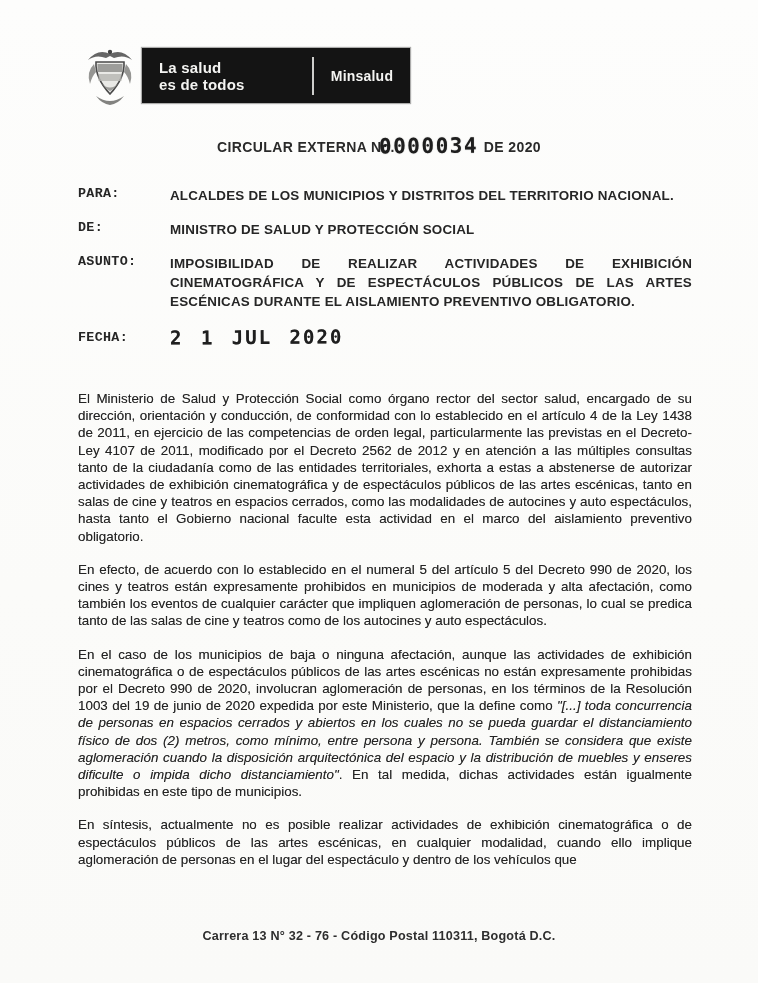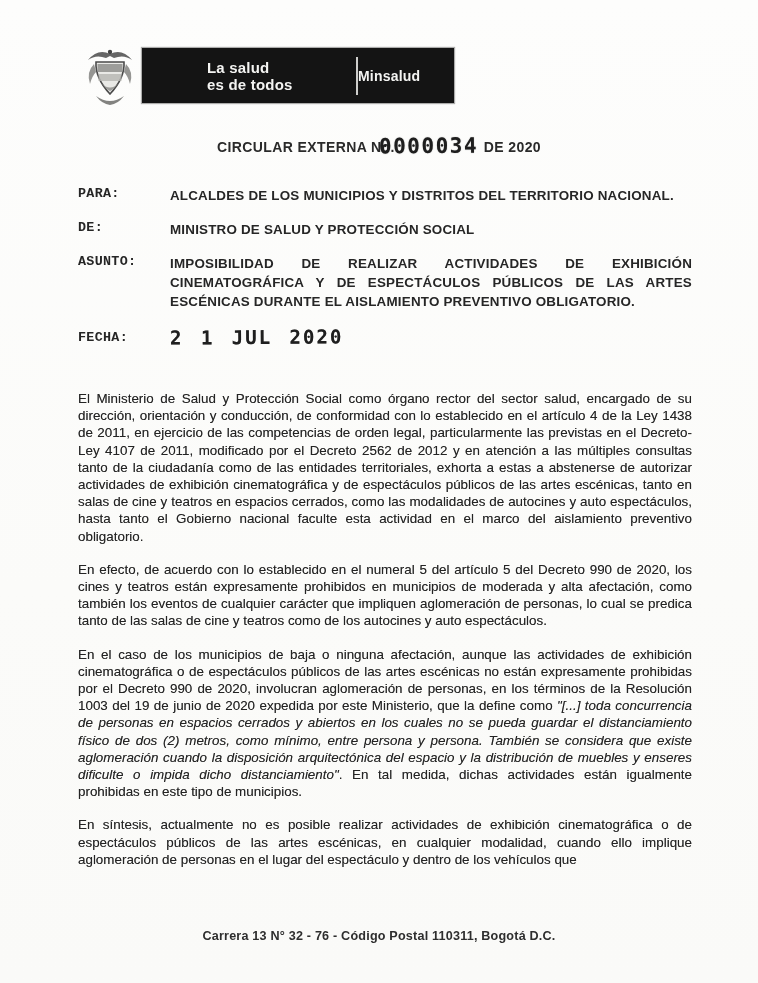--- a/index.html
+++ b/index.html
@@ -20,46 +20,45 @@
   .header {
     position: absolute;
     top: 44px;
     left: 84px;
     display: flex;
     align-items: flex-start;
   }
   .crest { width: 52px; height: 70px; margin-right: 6px; }
   .banner {
     margin-top: 4px;
-    width: 312px;
+    width: 268px;
     height: 55px;
     background: #141414;
     display: flex;
     align-items: center;
     box-shadow: 0 0 1px 1px rgba(20,20,20,.35);
-    padding-left: 48px;
   }
   .tagline {
     padding-left: 17px;
     color: #f4f4f2;
     font-weight: 700;
     font-size: 15px;
     line-height: 17px;
     letter-spacing: .2px;
     flex: 1;
   }
   .banner-divider {
     width: 2px;
     height: 38px;
     background: #efefec;
     opacity: .85;
   }
   .brand {
     width: 96px;
-    text-align: left;
+    text-align: center;
     color: #f4f4f2;
     font-weight: 700;
     font-size: 14px;
     letter-spacing: .2px;
   }
 
   
   .title-line {
     position: absolute;
     top: 133px;

